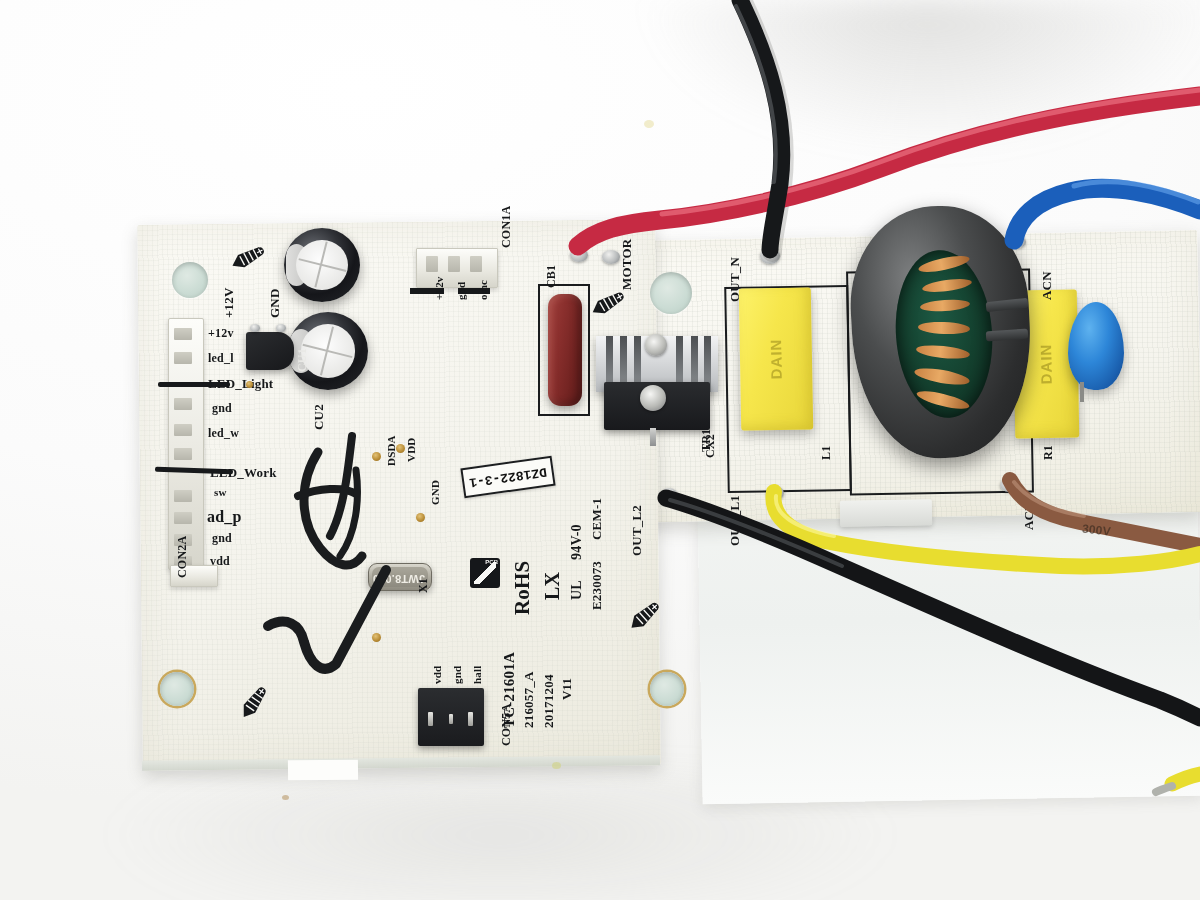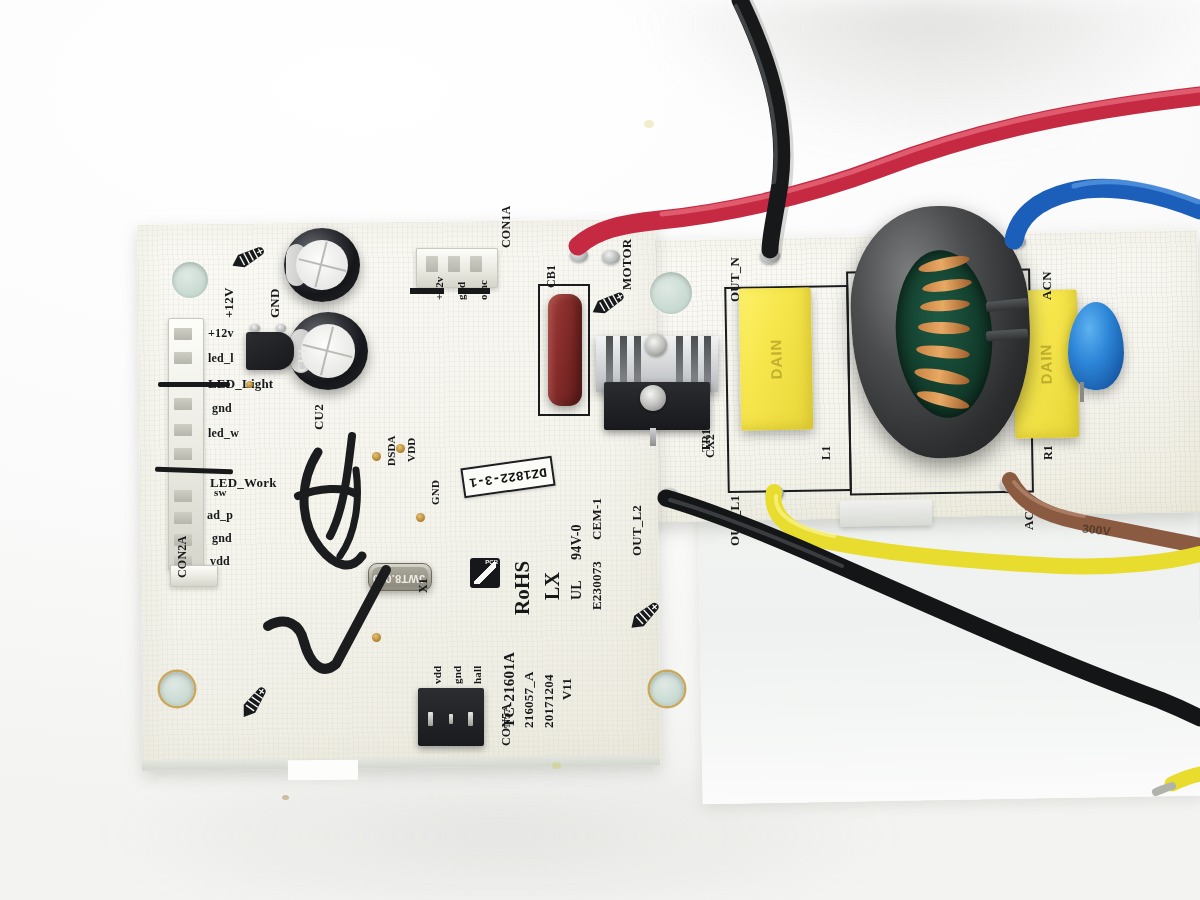--- a/index.html
+++ b/index.html
@@ -198,23 +198,23 @@
   <div class="jst" style="left:170px;top:565px;width:46px;height:20px;"></div>
 
   <div class="cmp" style="left:158px;top:382px;width:72px;height:5px;background:#17191b;border-radius:2px;"></div>
   <div class="cmp" style="left:155px;top:468px;width:78px;height:5px;background:#17191b;border-radius:2px;transform:rotate(2deg);"></div>
 
   <div class="lbl" style="left:208px;top:327px;font-size:12px;">+12v</div>
   <div class="lbl" style="left:208px;top:352px;font-size:12px;">led_l</div>
   <div class="lbl" style="left:208px;top:377px;font-size:13px;">LED_Light</div>
   <div class="lbl" style="left:212px;top:402px;font-size:12px;">gnd</div>
   <div class="lbl" style="left:208px;top:427px;font-size:12px;">led_w</div>
-  <div class="lbl" style="left:210px;top:476px;font-size:13px;">LED_Work</div>
+  <div class="lbl" style="left:210px;top:466px;font-size:13px;">LED_Work</div>
   <div class="lbl" style="left:214px;top:487px;font-size:11px;">sw</div>
-  <div class="lbl" style="left:207px;top:509px;font-size:12px;">ad_p</div>
+  <div class="lbl" style="left:207px;top:509px;font-size:16px;">ad_p</div>
   <div class="lbl" style="left:212px;top:532px;font-size:12px;">gnd</div>
   <div class="lbl" style="left:210px;top:555px;font-size:12px;">vdd</div>
   <div class="lbl" style="left:176px;top:578px;font-size:12px;transform:rotate(-90deg);transform-origin:left top;">CON2A</div>
 
   <div class="pad" style="left:246px;top:381px;width:7px;height:7px;"></div>
 
   <div class="lbl" style="left:222px;top:318px;font-size:13px;transform:rotate(-90deg);transform-origin:left top;">+12V</div>
   <div class="lbl" style="left:268px;top:318px;font-size:13px;transform:rotate(-90deg);transform-origin:left top;">GND</div>
 
   <div class="screw-icon" style="left:228px;top:252px;transform:rotate(-28deg);">

